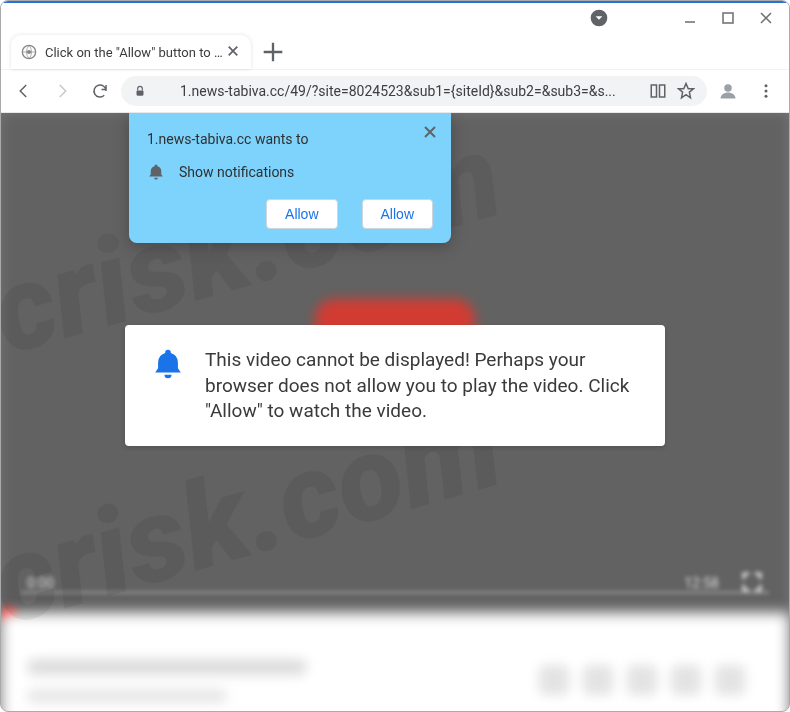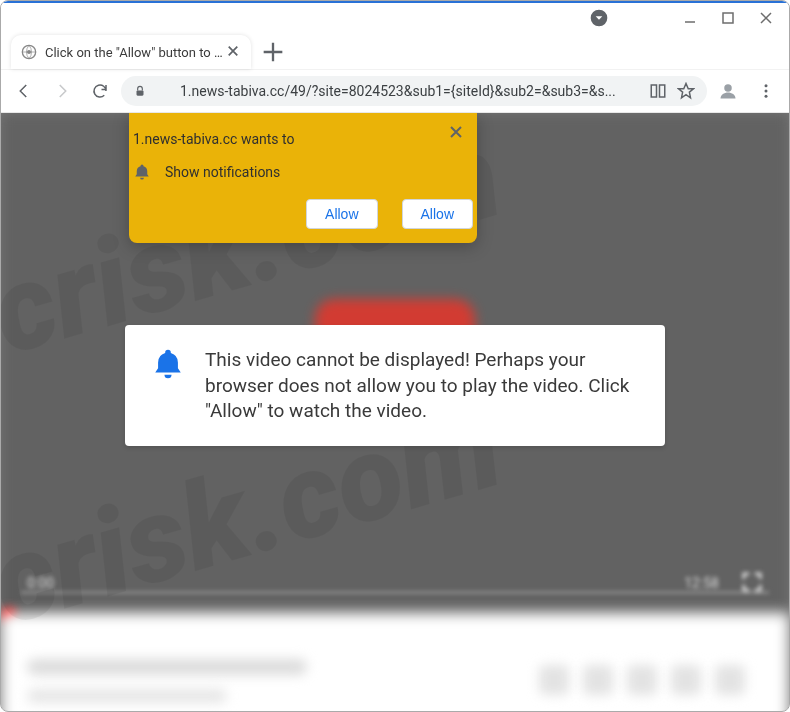--- a/index.html
+++ b/index.html
@@ -42,21 +42,21 @@
   
   .wm{position:absolute; inset:0; pointer-events:none; opacity:0.06; overflow:hidden;}
   .wm .txt{position:absolute; font-size:120px; font-weight:900; color:#000; font-style:italic; transform:rotate(-16deg); white-space:nowrap;}
 
   
   .msg-card{ position:absolute; top:212px; left:50%; transform:translateX(-50%); width:540px; background:#fff; border-radius:4px; box-shadow:0 2px 4px rgba(0,0,0,.15); padding:22px 26px; display:flex; gap:20px;}
   .bell-blue{ width:34px;height:34px; color:#1a73e8; flex:none;}
   .msg-txt{ color:#3a3a3a; font-size:19px; line-height:1.35; }
 
   
-  .perm{ position:absolute; top:0px; left:128px; width:348px; background:#eab308; border-radius:0 0 8px 8px; box-shadow:0 4px 16px rgba(0,0,0,.25); padding:18px 4px 14px; }
+  .perm{ position:absolute; top:0px; left:128px; width:322px; background:#7dd3fc; border-radius:0 0 8px 8px; box-shadow:0 4px 16px rgba(0,0,0,.25); padding:18px 18px 14px; }
   .perm .origin{ font-size:14px; color:#303030; margin-bottom:16px;}
   .perm .row{ display:flex; align-items:center; gap:14px; font-size:14px; color:#303030; margin-bottom:18px;}
   .perm .bell-sm{ width:18px;height:18px; color:#5f6368;}
   .perm .btns{ display:flex; justify-content:flex-end; gap:24px;}
   .perm .btn{ border:1px solid #d0d5dc; background:#fff; color:#1a73e8; font-size:14px; padding:6px 18px; border-radius:4px; }
   .perm .x{ position:absolute; right:10px; top:8px; color:#5f6368; width:22px;height:22px; display:flex;align-items:center;justify-content:center;}
 </style>
 </head>
 <body>
 

